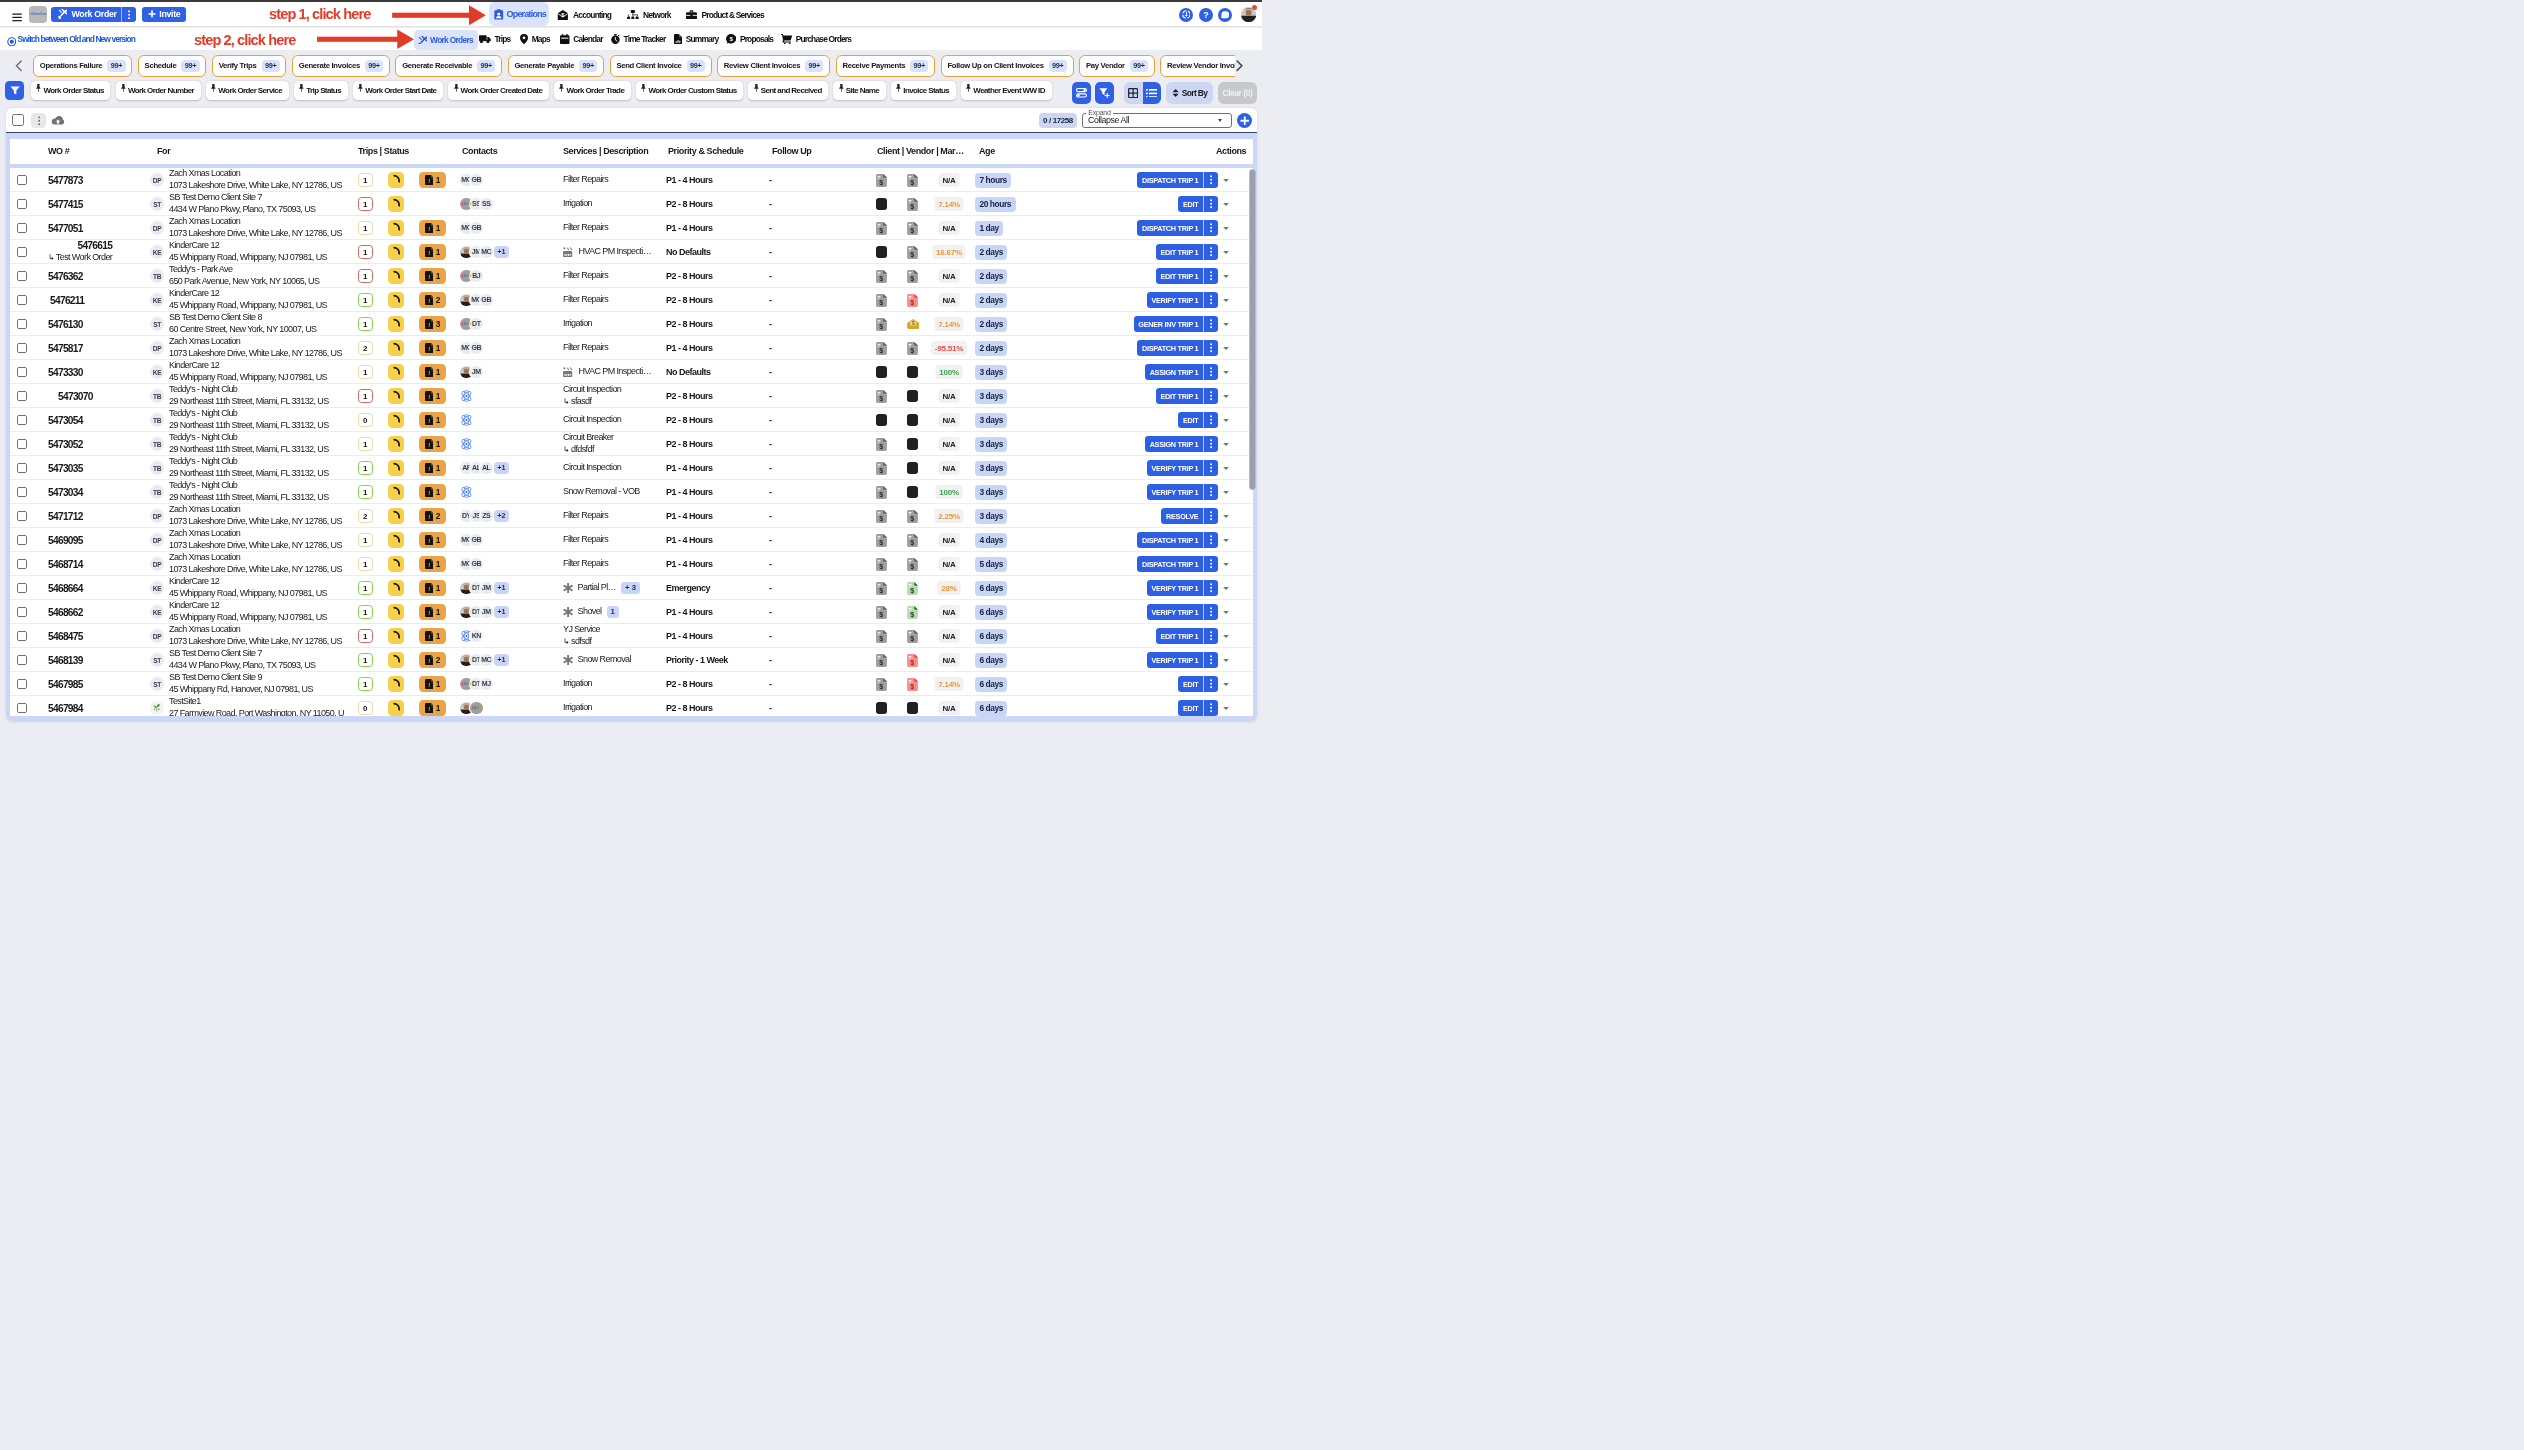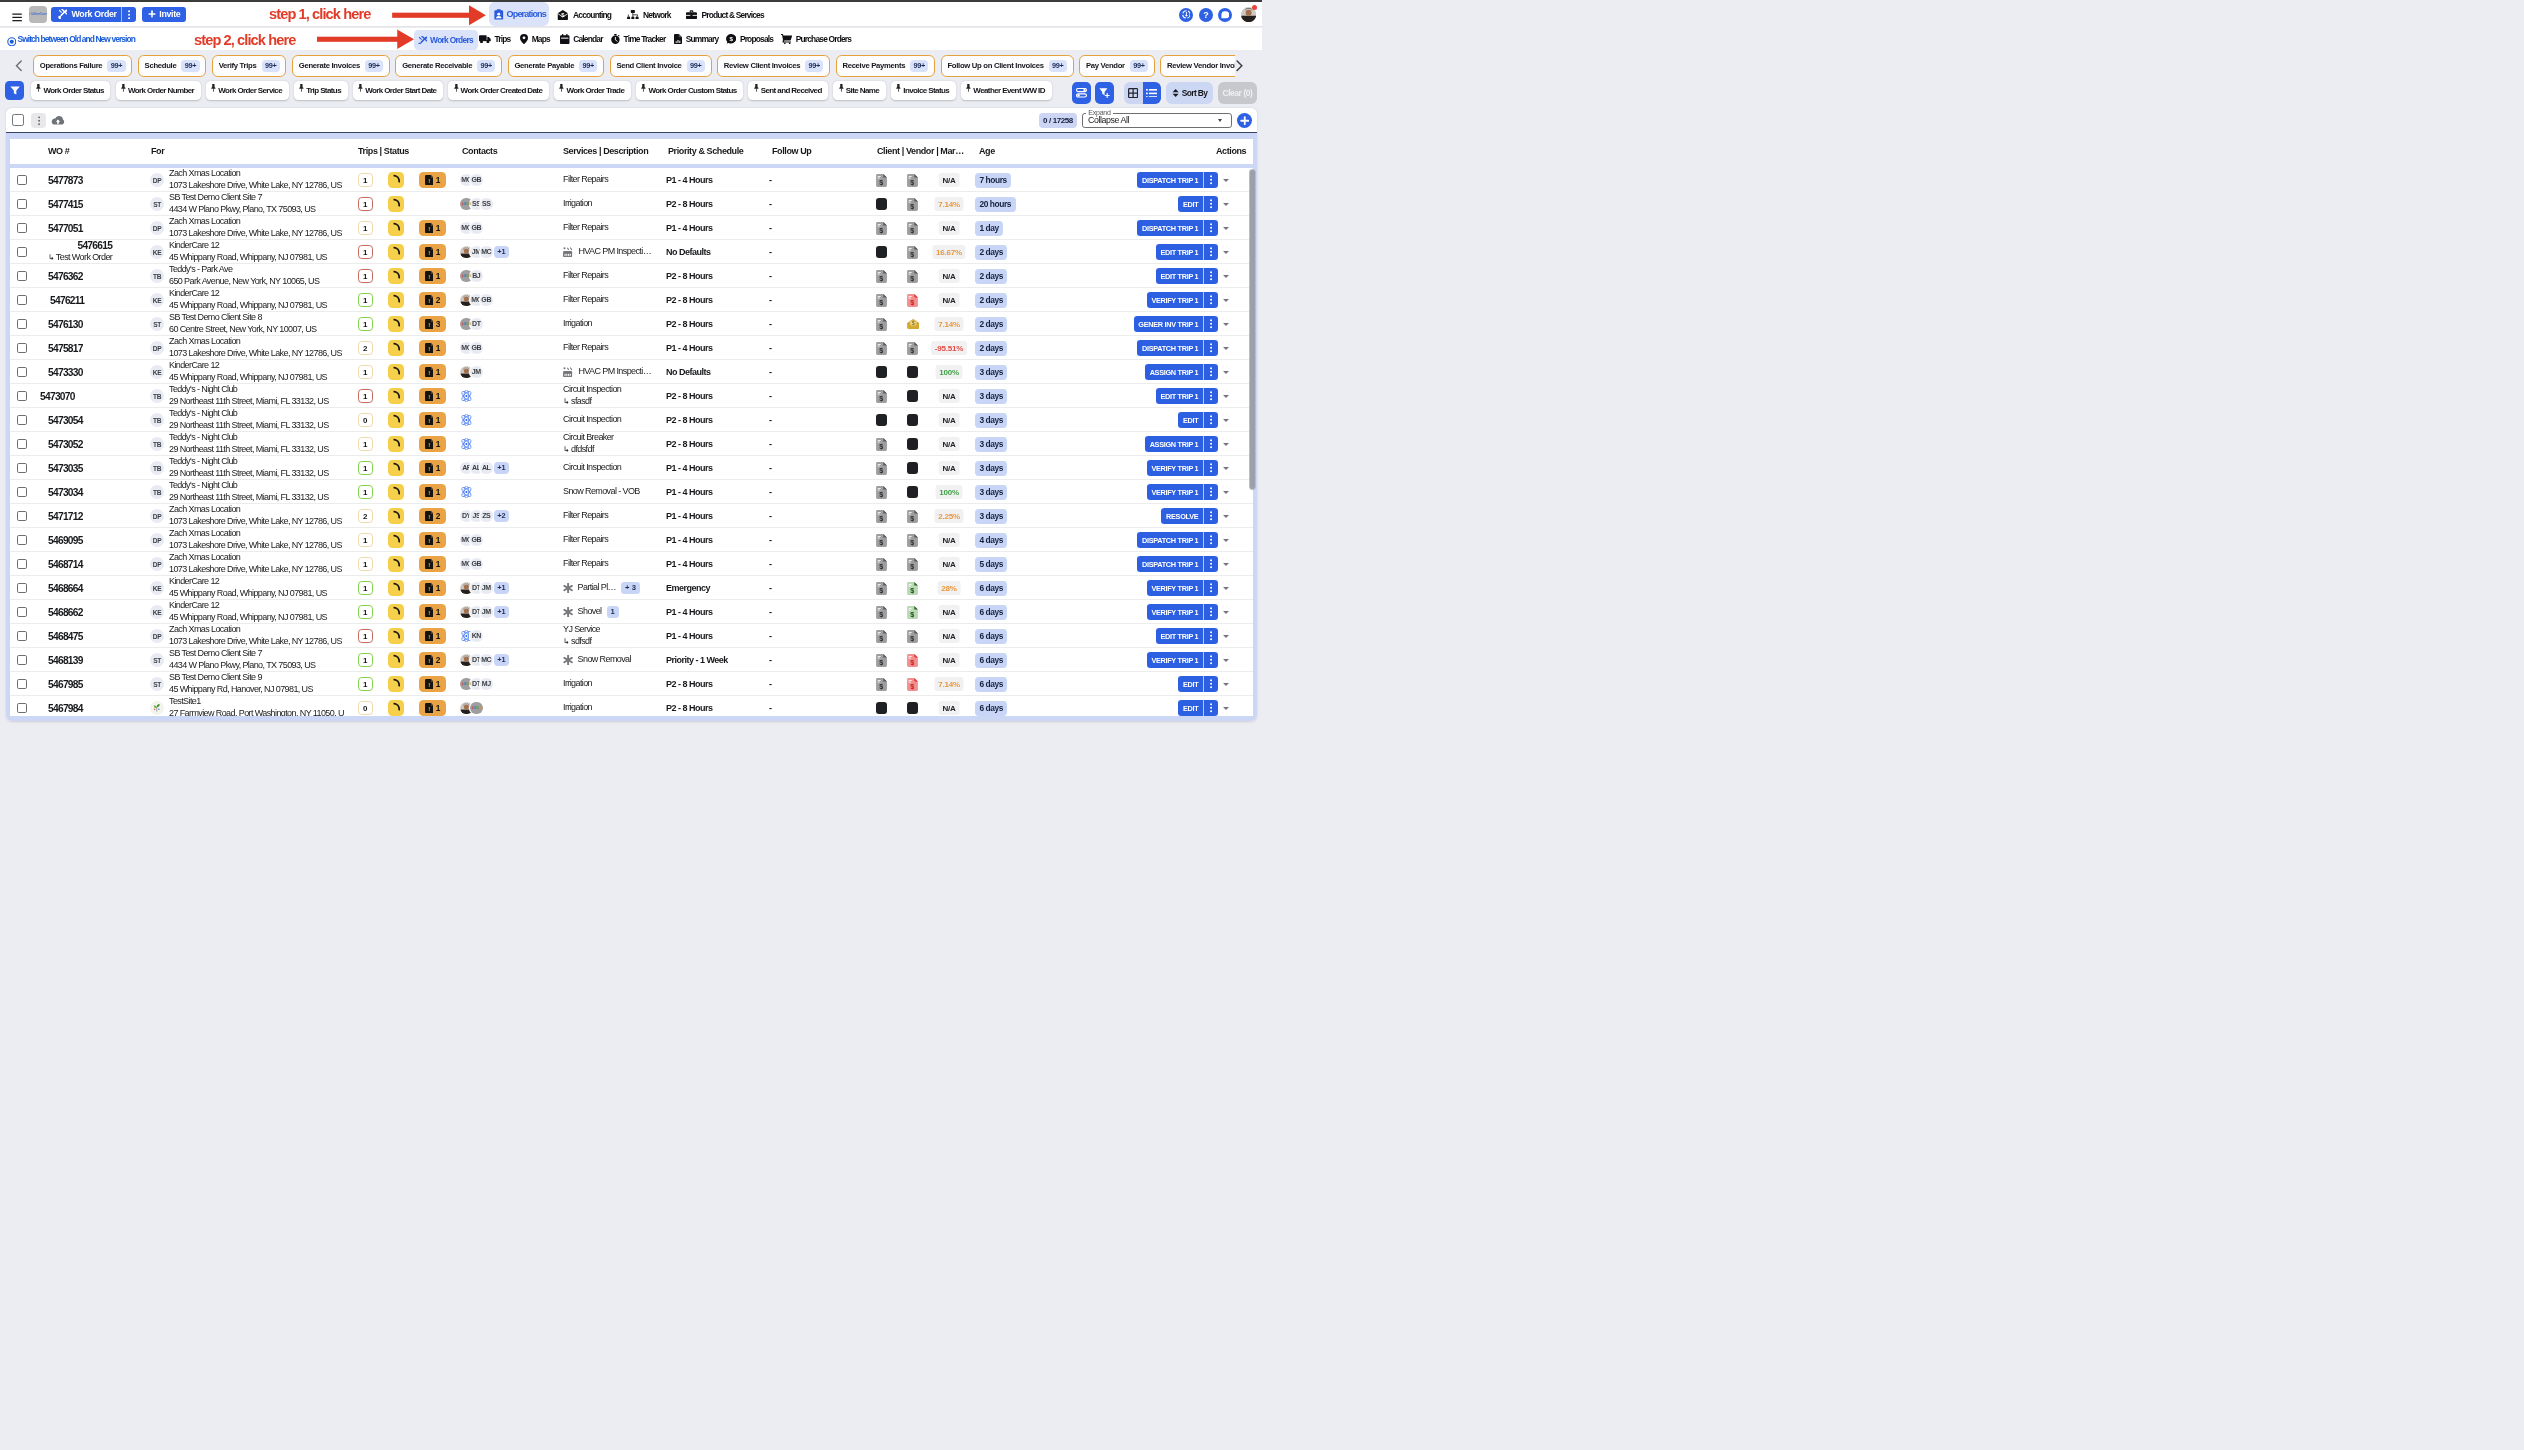--- a/index.html
+++ b/index.html
@@ -486,21 +486,21 @@
       <g stroke="#fff" stroke-width="2.4" stroke-linecap="round">
         <line x1="6.5" y1="1.6" x2="6.5" y2="11.4"></line>
         <line x1="1.6" y1="6.5" x2="11.4" y2="6.5"></line>
       </g>
     </svg>
   </div>
 <div class="a" id="navyline"></div>
 <div class="a" id="frame"></div>
 <div class="a" id="thead">
     <div class="hl" style="left:38px">WO #</div>
-    <div class="hl" style="left:141px">For</div>
+    <div class="hl" style="left:147px">For</div>
     <div class="hl" style="left:348px">Trips | Status</div>
     <div class="hl" style="left:452px">Contacts</div>
     <div class="hl" style="left:553px">Services | Description</div>
     <div class="hl" style="left:658px">Priority &amp; Schedule</div>
     <div class="hl" style="left:762px">Follow Up</div>
     <div class="hl" style="left:867px">Client | Vendor | Mar…</div>
     <div class="hl" style="left:969px">Age</div>
     <div class="hl" style="left:1206px">Actions</div>
   </div>
 <div class="a" id="tbody">
@@ -1308,21 +1308,21 @@
         </div>
       </div>
       <div class="c" style="left:1213px">
         <div class="car"></div>
       </div>
     </div>
     <div class="row">
       <div class="c" style="left:7.3px">
         <div style="width:9.5px;height:9.5px;border:1.5px solid #6e6e73;border-radius:1.8px"></div>
       </div>
-      <div class="c wo" style="left:30px">5473070</div>
+      <div class="c wo" style="left:48px">5473070</div>
       <div class="c" style="left:140px">
         <div class="bg">TB</div>
       </div>
       <div class="c" style="left:159px;flex-direction:column;align-items:flex-start;justify-content:center">
         <div class="nm">Teddy's - Night Club</div>
         <div class="nm">29 Northeast 11th Street, Miami, FL 33132, US</div>
       </div>
       <div class="c" style="left:348px">
         <div class="tripb br">1</div>
       </div>

